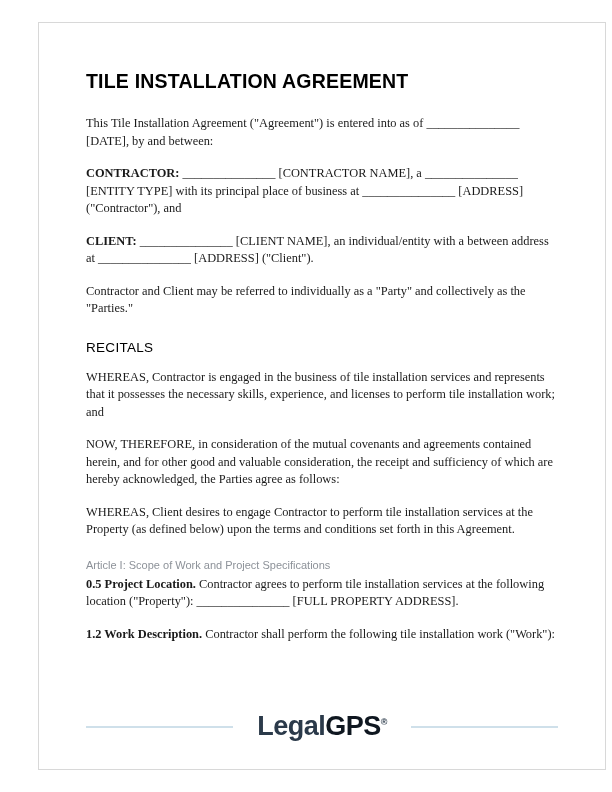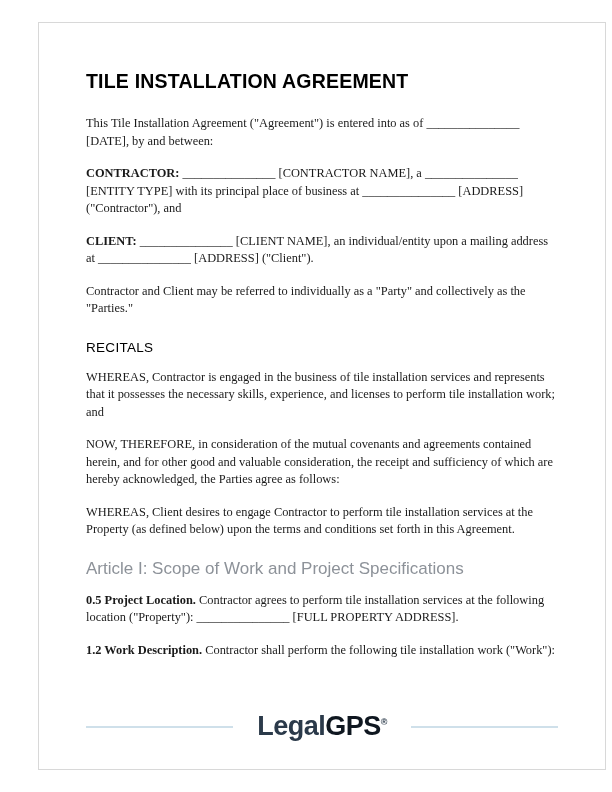--- a/index.html
+++ b/index.html
@@ -60,23 +60,23 @@
   h2.section-head {
     font-family: "Liberation Sans", sans-serif;
     font-size: 13.5px;
     font-weight: normal;
     letter-spacing: 0.3px;
     margin: 22px 0 14px 0;
     color: #000000;
   }
   h3.article-head {
     font-family: "Liberation Sans", sans-serif;
-    font-size: 17px;
+    font-size: 11px;
     font-weight: normal;
-    margin: 20px 0 13px 0;
+    margin: 20px 0 5px 0;
     color: #8d9299;
   }
   .fade2 { color: #b9bec4; }
   .fade3 { color: #d2d6da; }
   .fade1 .bold, .fade2 .bold, .fade3 .bold { font-weight: bold; }
 
   .footer {
     position: absolute;
     left: 70px;
     bottom: 52px;
@@ -115,21 +115,21 @@
   <div class="page-border"></div>
 
   <div class="content">
 
     <h1 class="doc-title">TILE INSTALLATION AGREEMENT</h1>
 
     <p class="para">This Tile Installation Agreement ("Agreement") is entered into as of _______________ [DATE], by and between:</p>
 
     <p class="para"><span class="bold">CONTRACTOR:</span><span> _______________ [CONTRACTOR NAME], a _______________ [ENTITY TYPE] with its principal place of business at _______________ [ADDRESS] ("Contractor"), and</span></p>
 
-    <p class="para"><span class="bold">CLIENT:</span><span> _______________ [CLIENT NAME], an individual/entity upon a mailing address at _______________ [ADDRESS] ("Client").</span></p>
+    <p class="para"><span class="bold">CLIENT:</span><span> _______________ [CLIENT NAME], an individual/entity with a between address at _______________ [ADDRESS] ("Client").</span></p>
 
     <p class="para">Contractor and Client may be referred to individually as a "Party" and collectively as the "Parties."</p>
 
     <h2 class="section-head">RECITALS</h2>
 
     <p class="para">WHEREAS, Contractor is engaged in the business of tile installation services and represents that it possesses the necessary skills, experience, and licenses to perform tile installation work; and</p>
 
     <p class="para">NOW, THEREFORE, in consideration of the mutual covenants and agreements contained herein, and for other good and valuable consideration, the receipt and sufficiency of which are hereby acknowledged, the Parties agree as follows:</p>
 
     <p class="para">WHEREAS, Client desires to engage Contractor to perform tile installation services at the Property (as defined below) upon the terms and conditions set forth in this Agreement.</p>

